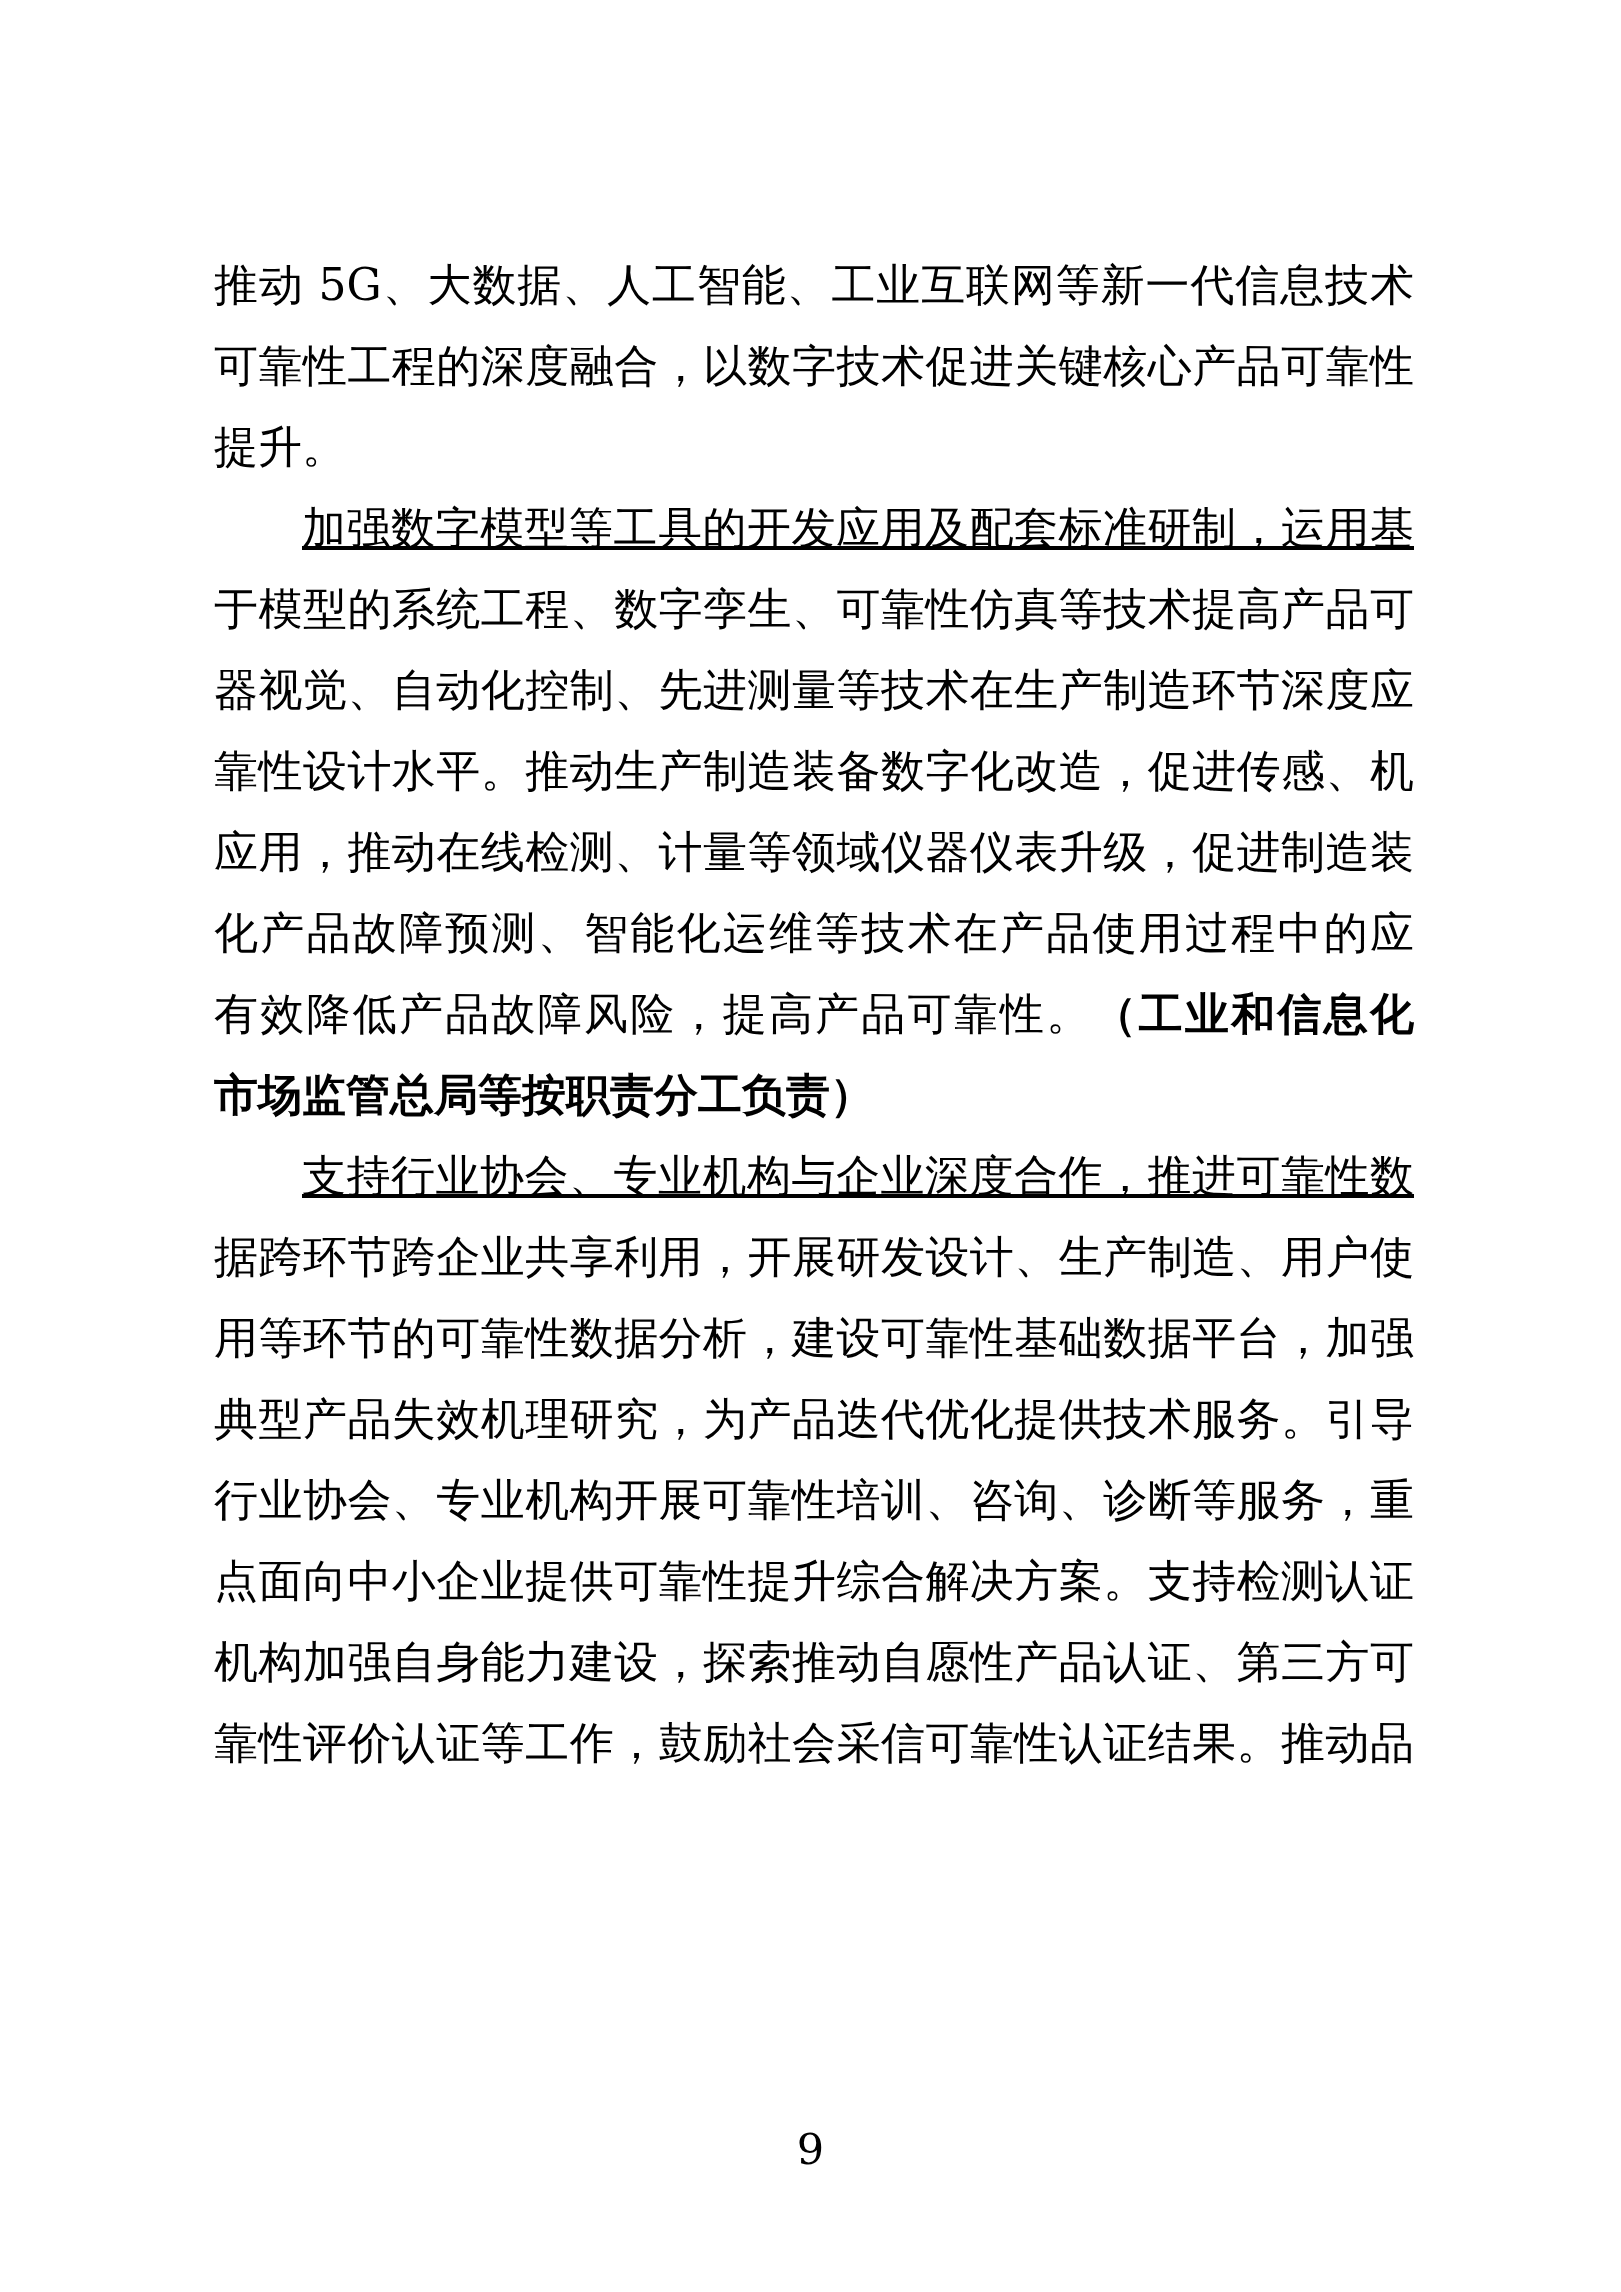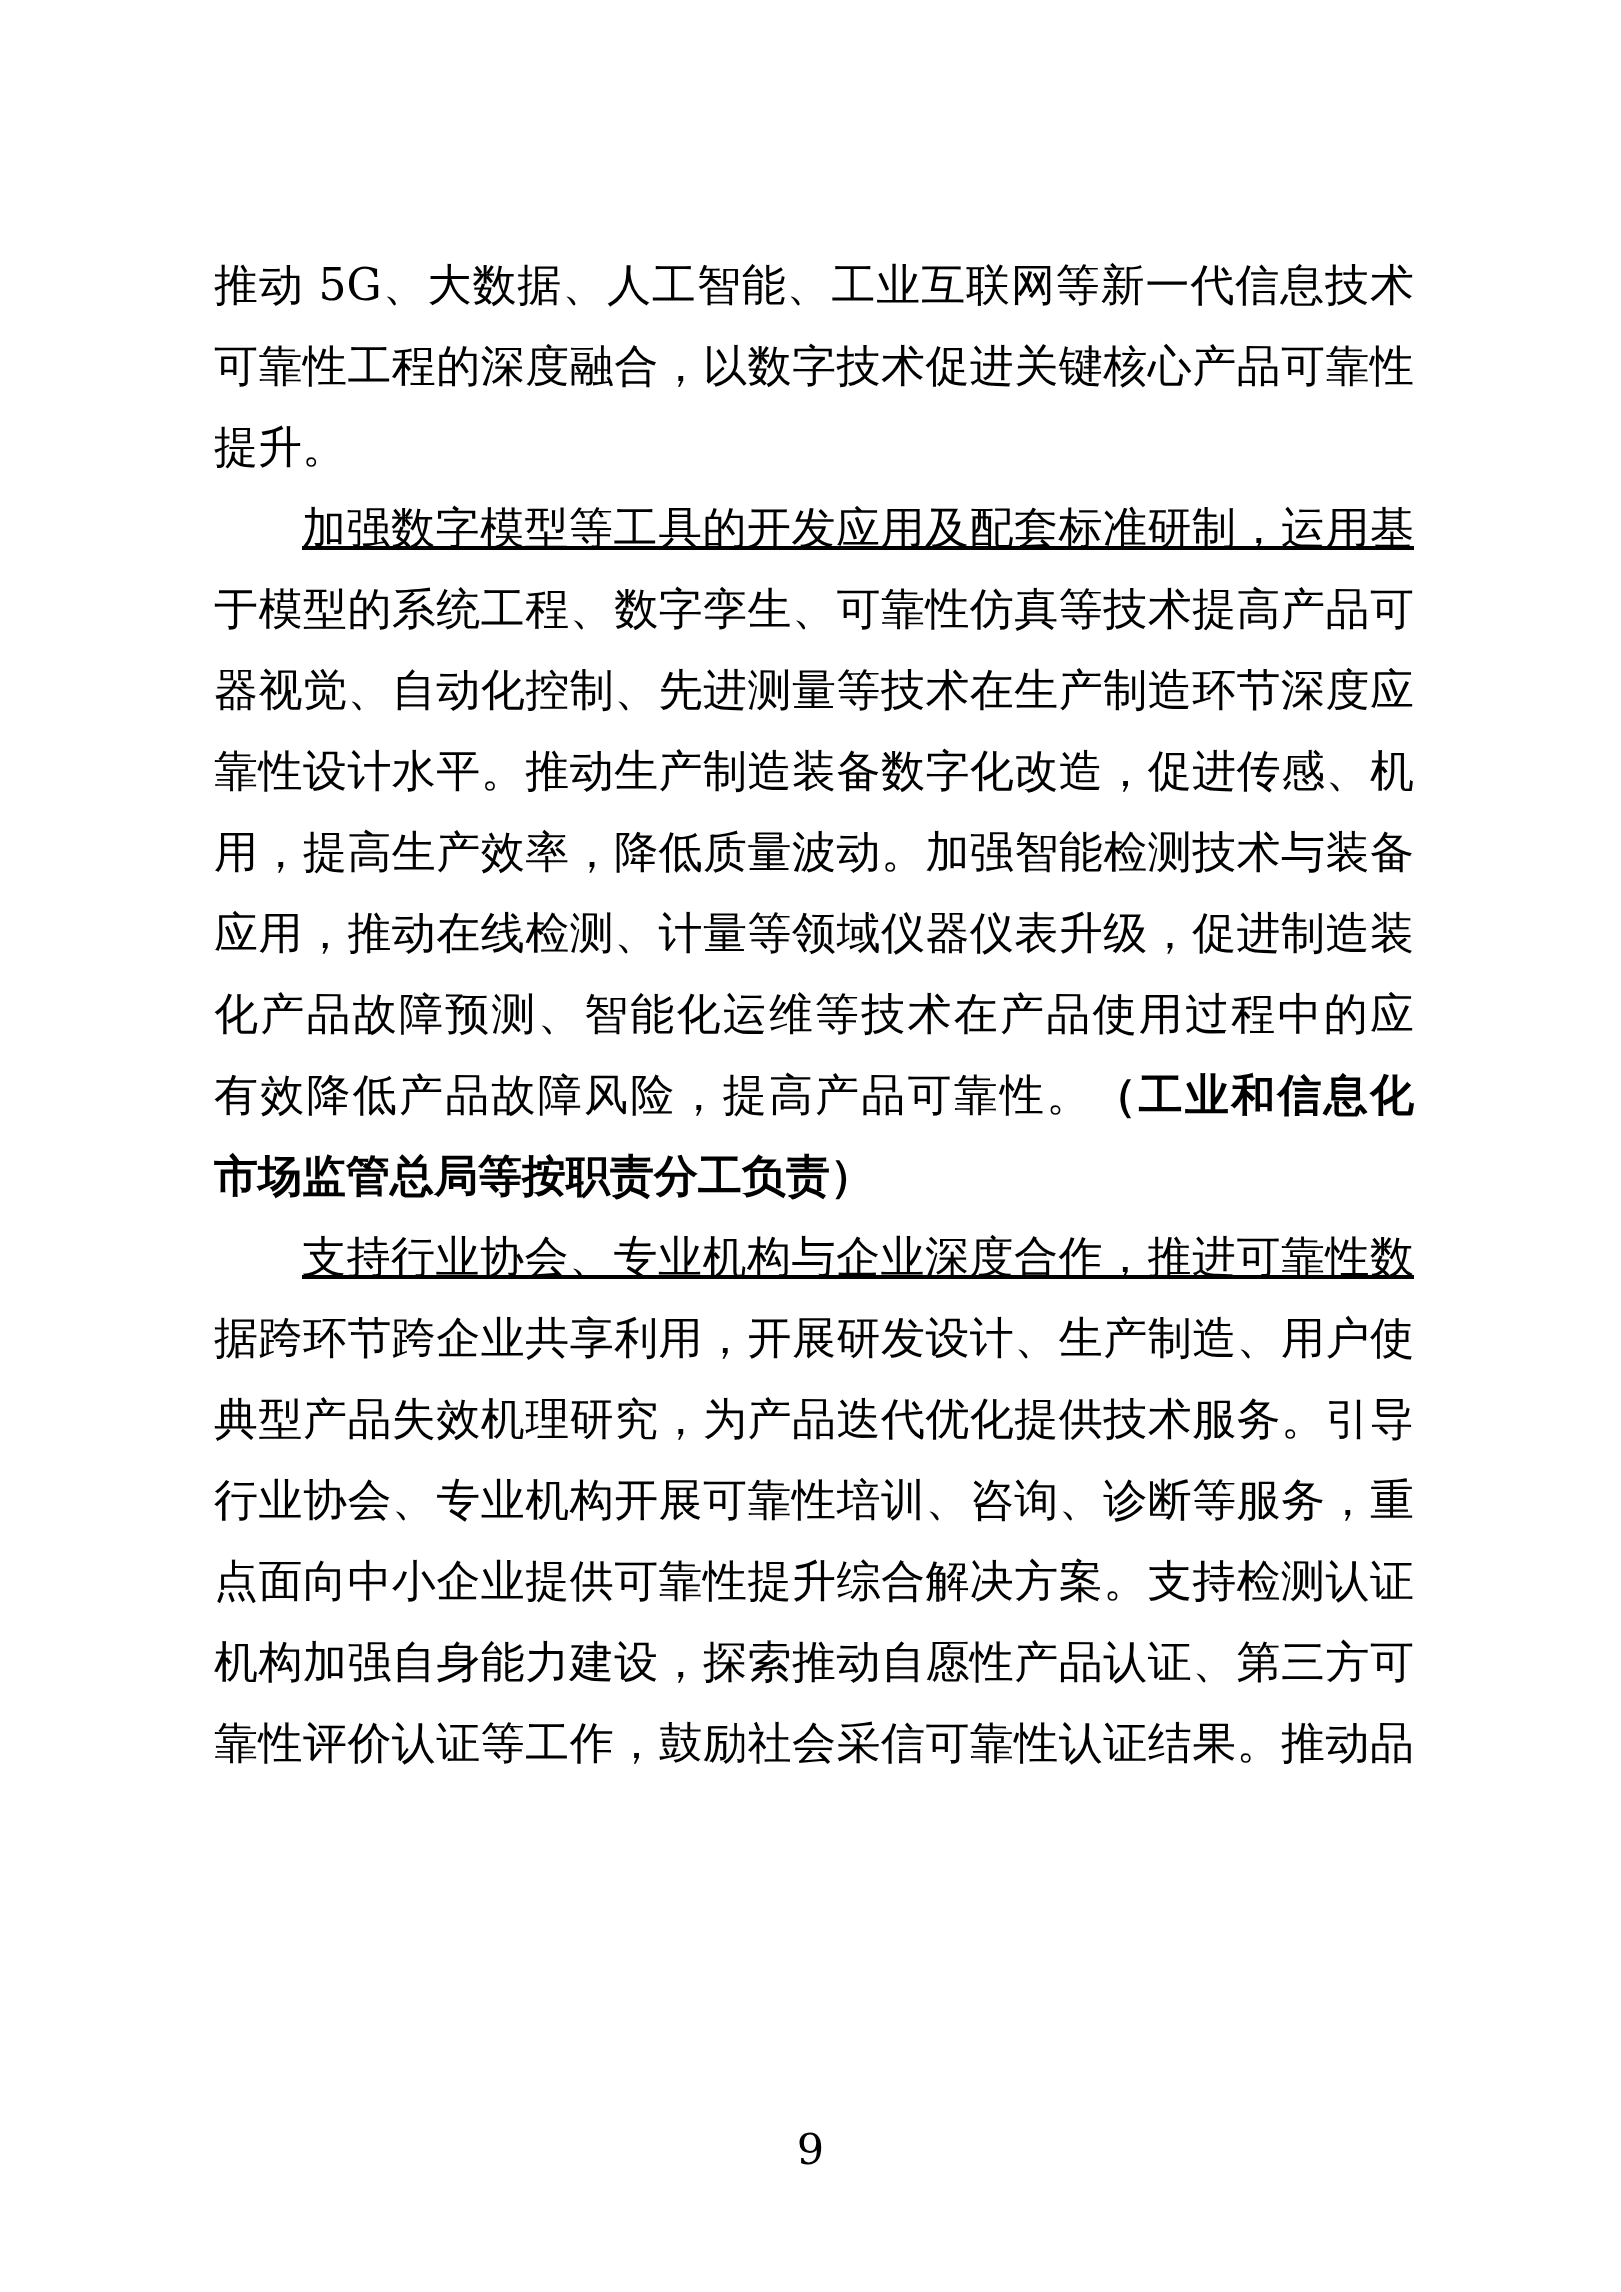--- a/index.html
+++ b/index.html
@@ -63,27 +63,27 @@
 
 <div class="page">
   <div class="content">
       <div class="line"><span>推动 5G、大数据、人工智能、工业互联网等新一代信息技术与</span></div>
       <div class="line"><span>可靠性工程的深度融合，以数字技术促进关键核心产品可靠性</span></div>
       <div class="line short"><span>提升。</span></div>
       <div class="line indent"><span>加强数字模型等工具的开发应用及配套标准研制，运用基</span></div>
       <div class="line"><span>于模型的系统工程、数字孪生、可靠性仿真等技术提高产品可</span></div>
       <div class="line"><span>器视觉、自动化控制、先进测量等技术在生产制造环节深度应</span></div>
       <div class="line"><span>靠性设计水平。推动生产制造装备数字化改造，促进传感、机</span></div>
-      <div class="line"><span>用，提高生产效率，降低质量波动。加强智能检测技术与装备</span></div>
       <div class="line"><span>应用，推动在线检测、计量等领域仪器仪表升级，促进制造装</span></div>
       <div class="line"><span>化产品故障预测、智能化运维等技术在产品使用过程中的应用，</span></div>
       <div class="line"><span>有效降低产品故障风险，提高产品可靠性。</span><span class="bold">（工业和信息化部、</span></div>
       <div class="line short"><span class="bold">市场监管总局等按职责分工负责）</span></div>
       <div class="line indent"><span>支持行业协会、专业机构与企业深度合作，推进可靠性数</span></div>
       <div class="line"><span>据跨环节跨企业共享利用，开展研发设计、生产制造、用户使</span></div>
+      <div class="line"><span>用等环节的可靠性数据分析，建设可靠性基础数据平台，加强</span></div>
       <div class="line"><span>典型产品失效机理研究，为产品迭代优化提供技术服务。引导</span></div>
       <div class="line"><span>行业协会、专业机构开展可靠性培训、咨询、诊断等服务，重</span></div>
       <div class="line"><span>点面向中小企业提供可靠性提升综合解决方案。支持检测认证</span></div>
       <div class="line"><span>机构加强自身能力建设，探索推动自愿性产品认证、第三方可</span></div>
       <div class="line"><span>靠性评价认证等工作，鼓励社会采信可靠性认证结果。推动品</span></div>
     </div>
   <div class="page-number">9</div>
 </div>
 
 

